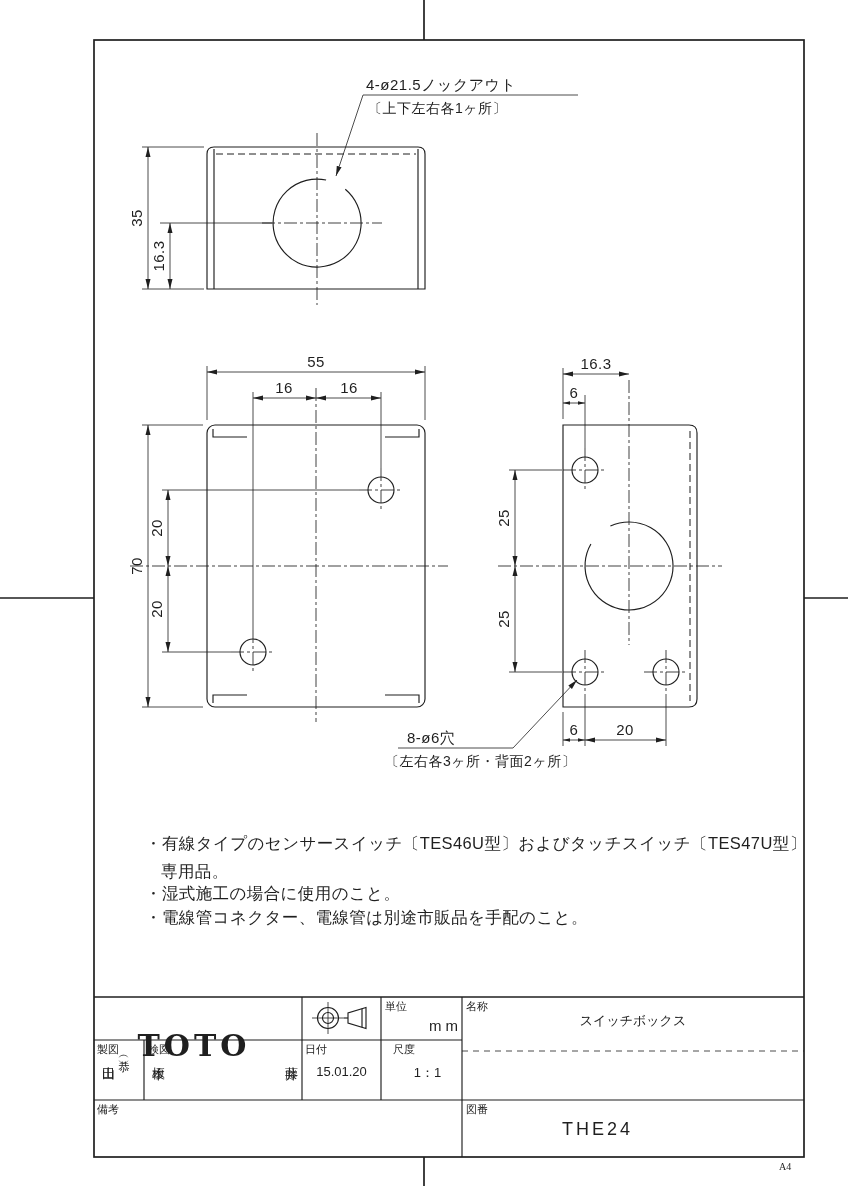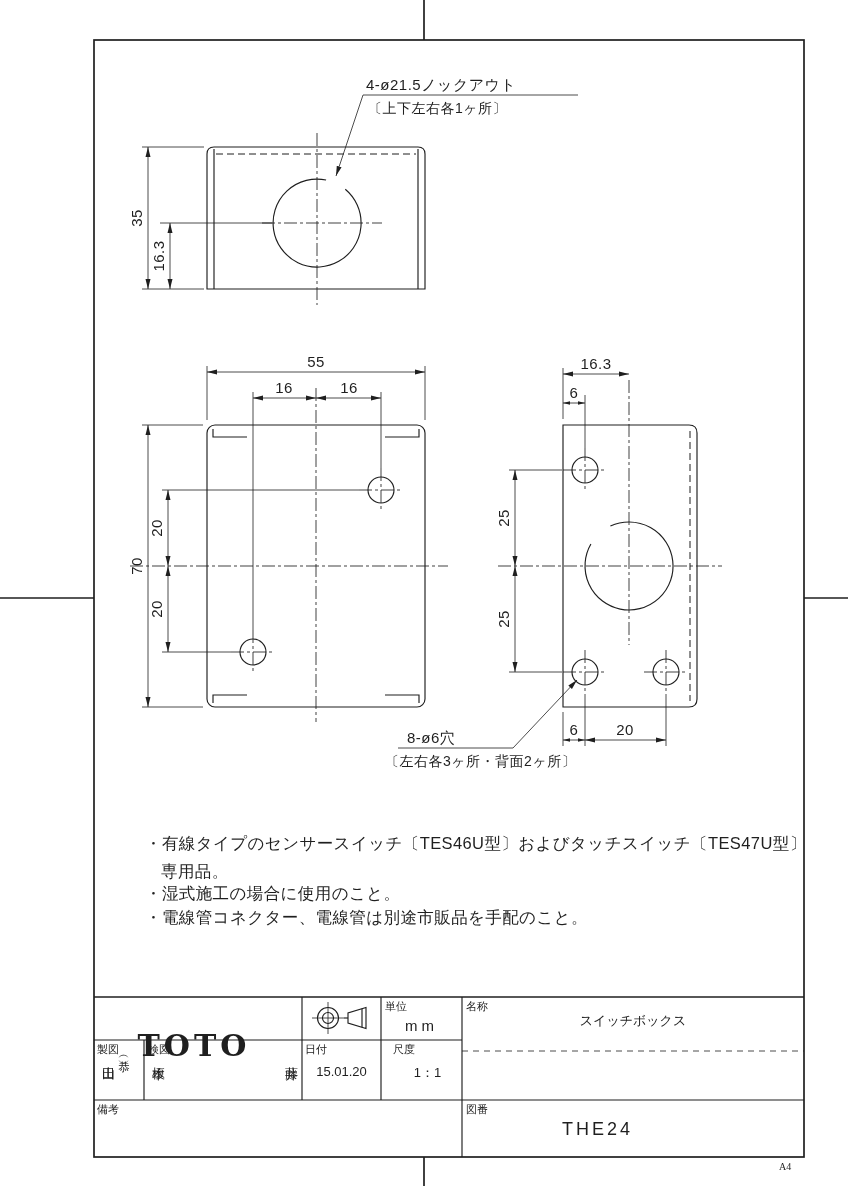--- a/index.html
+++ b/index.html
@@ -183,21 +183,21 @@
 </svg>
 
   <div class="abs note" style="left:145px;top:833px;">・有線タイプのセンサースイッチ〔TES46U型〕およびタッチスイッチ〔TES47U型〕</div>
   <div class="abs note" style="left:161px;top:861px;text-align:center;">専用品。</div>
   <div class="abs note" style="left:145px;top:883px;">・湿式施工の場合に使用のこと。</div>
   <div class="abs note" style="left:145px;top:907px;">・電線管コネクター、電線管は別途市販品を手配のこと。</div>
 
   <div class="abs logo ctrw" style="left:94px;top:1000px;width:200px;margin-top:28px;">TOTO</div>
 
   <div class="abs tb-label" style="left:385px;top:1001px;">単位</div>
-  <div class="abs mm ctrw" style="left:381px;top:1017px;width:81px;">mm</div>
+  <div class="abs mm ctrw" style="left:381px;top:1017px;width:81px;padding-left:24px;">mm</div>
 
   <div class="abs tb-label" style="left:466px;top:1001px;">名称</div>
   <div class="abs tb-val ctrw" style="left:462px;top:1012px;width:342px;">スイッチボックス</div>
 
   <div class="abs tb-label" style="left:97px;top:1044px;">製図</div>
   <div class="abs vt" style="left:101px;top:1056px;height:44px;">山田</div>
   <div class="abs vt" style="left:117px;top:1051px;height:50px;font-size:11.5px;">（恭）</div>
 
   <div class="abs tb-label" style="left:148px;top:1044px;">検図</div>
   <div class="abs vt" style="left:151px;top:1056px;height:44px;">榎本</div>

